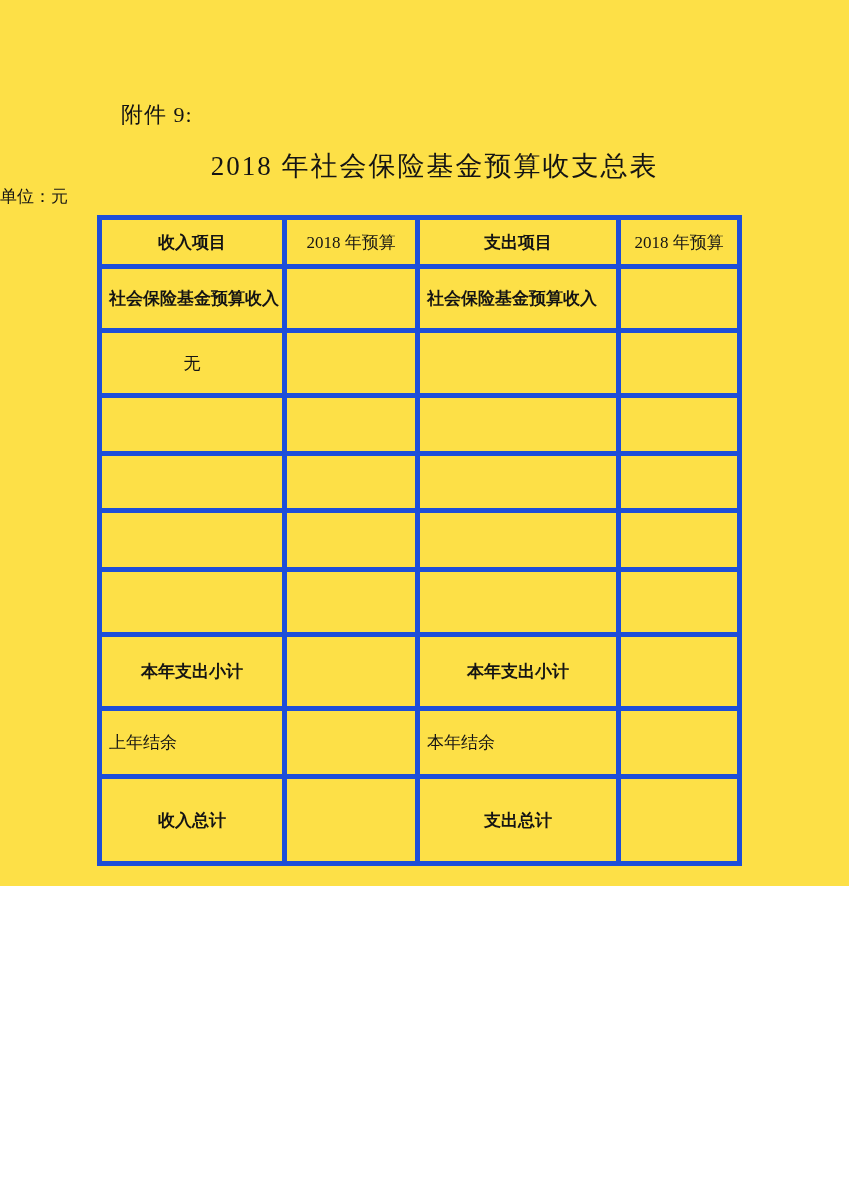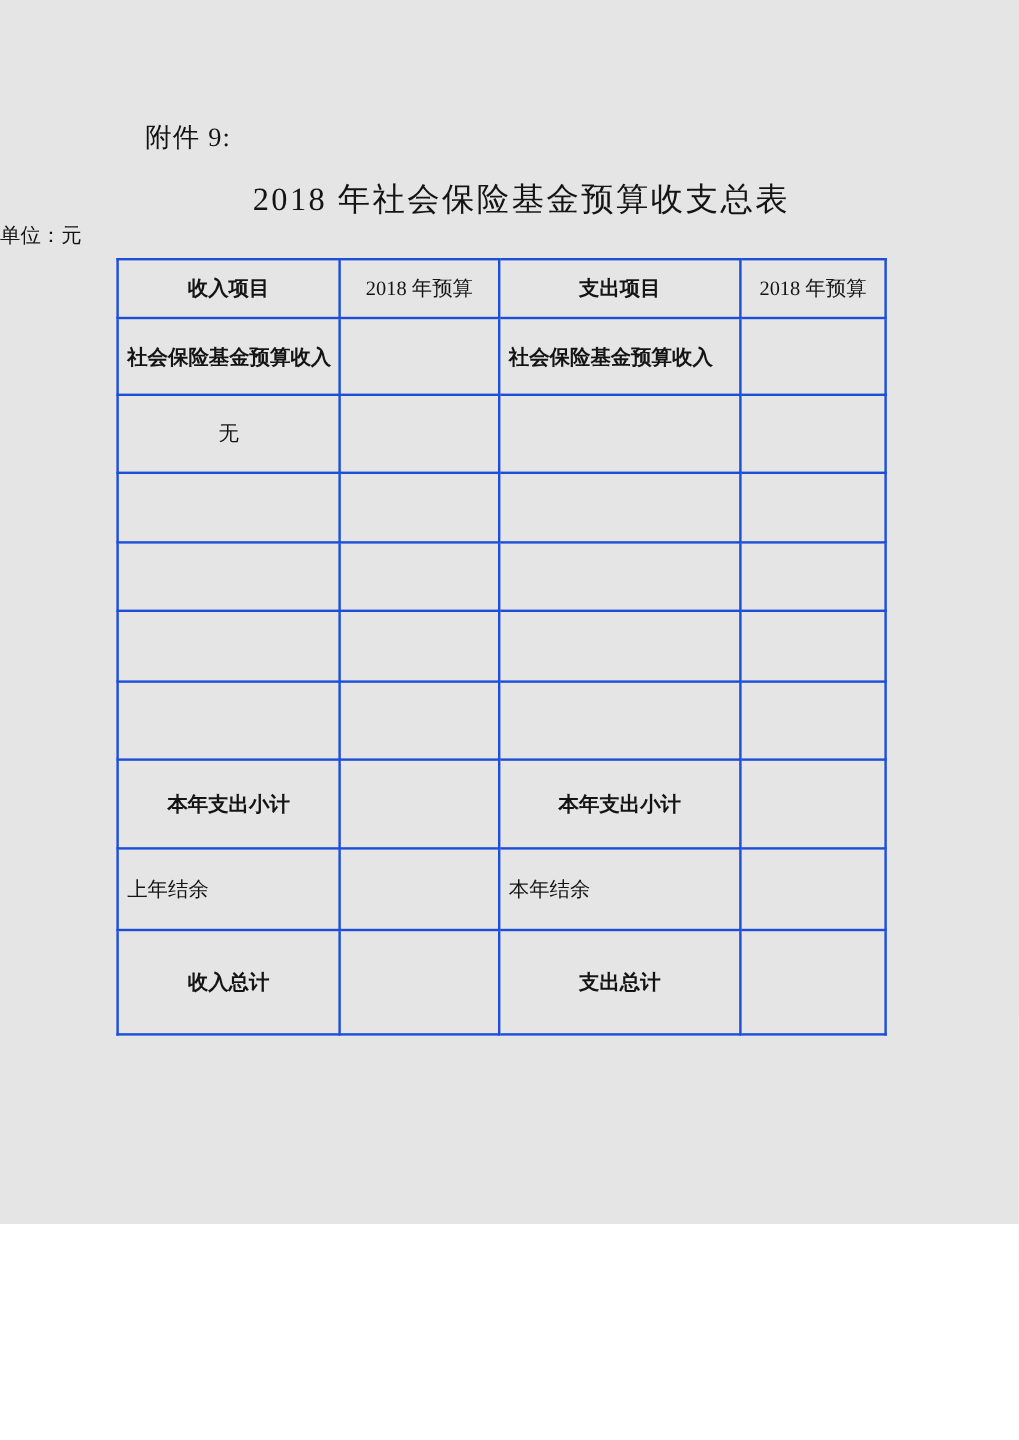--- a/index.html
+++ b/index.html
@@ -4,22 +4,22 @@
 <style>
   html, body { margin: 0; padding: 0; }
   body {
     width: 849px; height: 1200px;
     background: #ffffff;
     font-family: "Liberation Serif", "DejaVu Serif", serif;
     color: #141414;
   }
   .page {
     position: relative;
-    width: 849px; height: 1020px;
-    background: #e5e5e5;
+    width: 849px; height: 886px;
+    background: #fde047;
     overflow: hidden;
   }
   .attachment {
     position: absolute;
     left: 121px; top: 100px;
     font-size: 22px;
     letter-spacing: 1px;
   }
   .doc-title {
     position: absolute;
@@ -38,21 +38,21 @@
     font-size: 17px;
   }
   table.budget {
     position: absolute;
     left: 97px; top: 215px;
     width: 640px;
     border-collapse: collapse;
     table-layout: fixed;
   }
   table.budget td, table.budget th {
-    border: 2px solid #1d4ed8;
+    border: 5px solid #1d4ed8;
     padding: 0;
     font-size: 17px;
     font-weight: normal;
     vertical-align: middle;
     overflow: hidden;
     white-space: nowrap;
   }
   .c { text-align: center; }
   .l { text-align: left; padding-left: 7px !important; }
   .b { font-weight: bold !important; }

